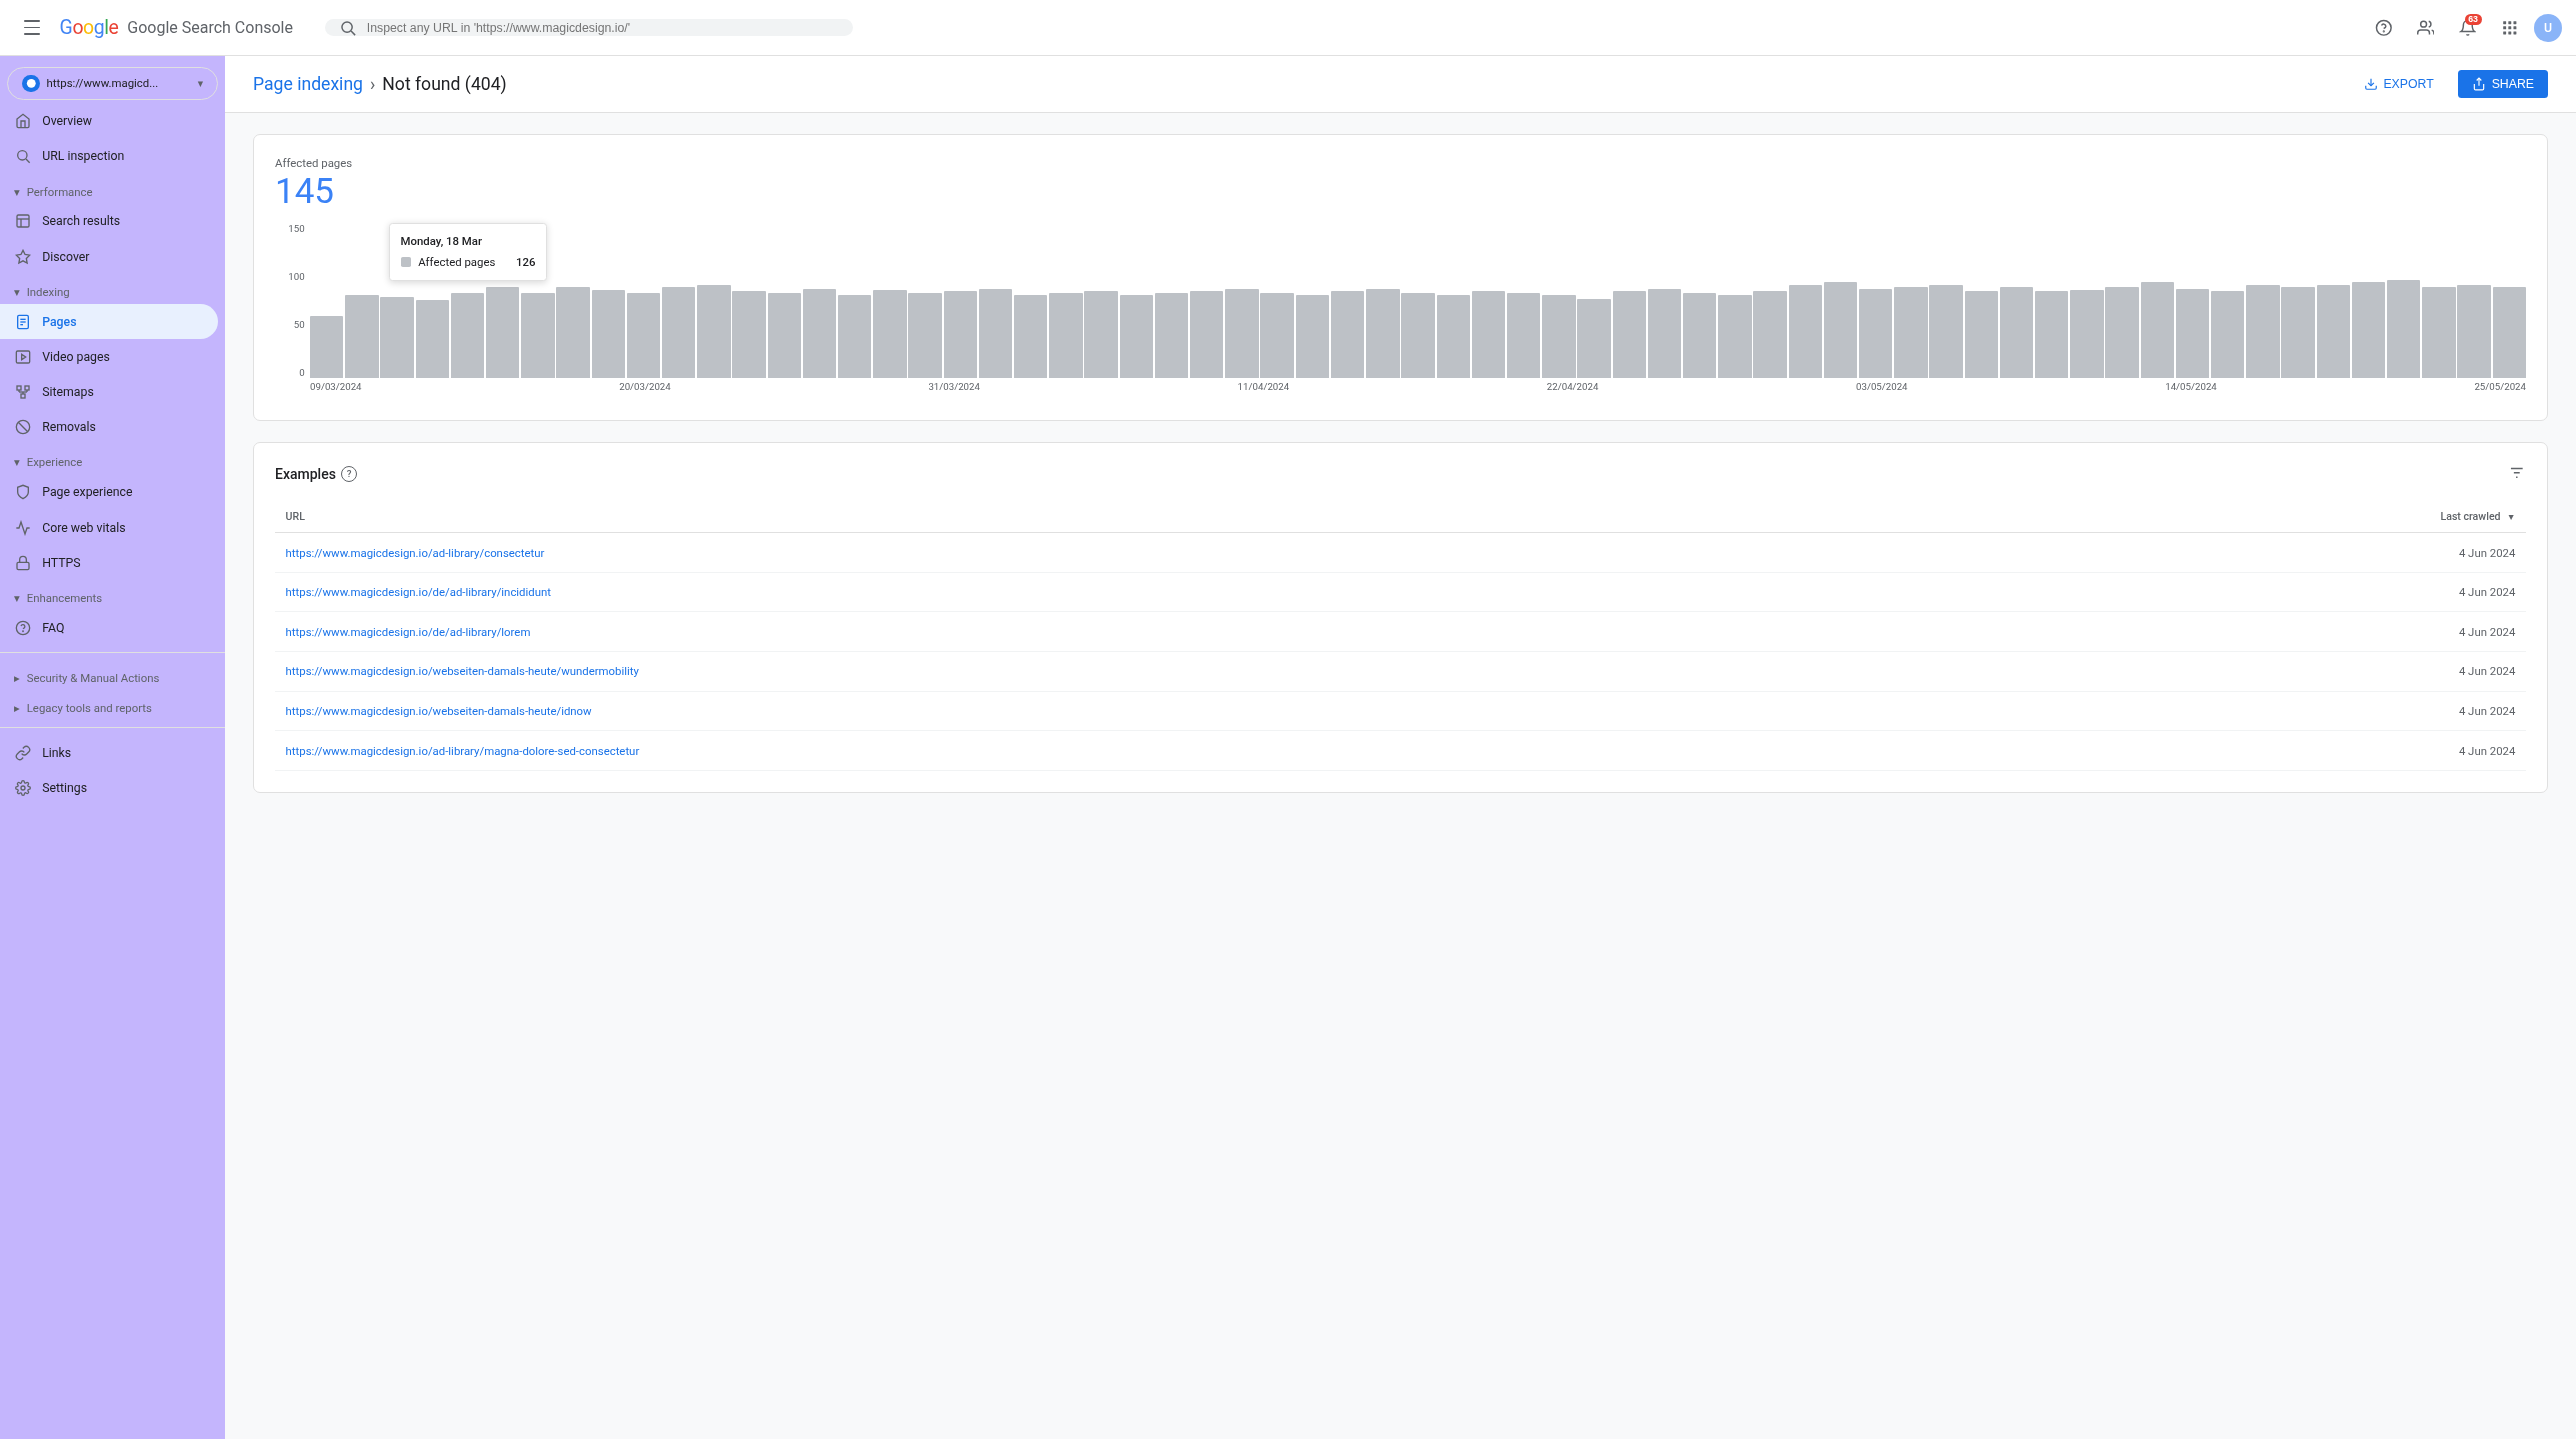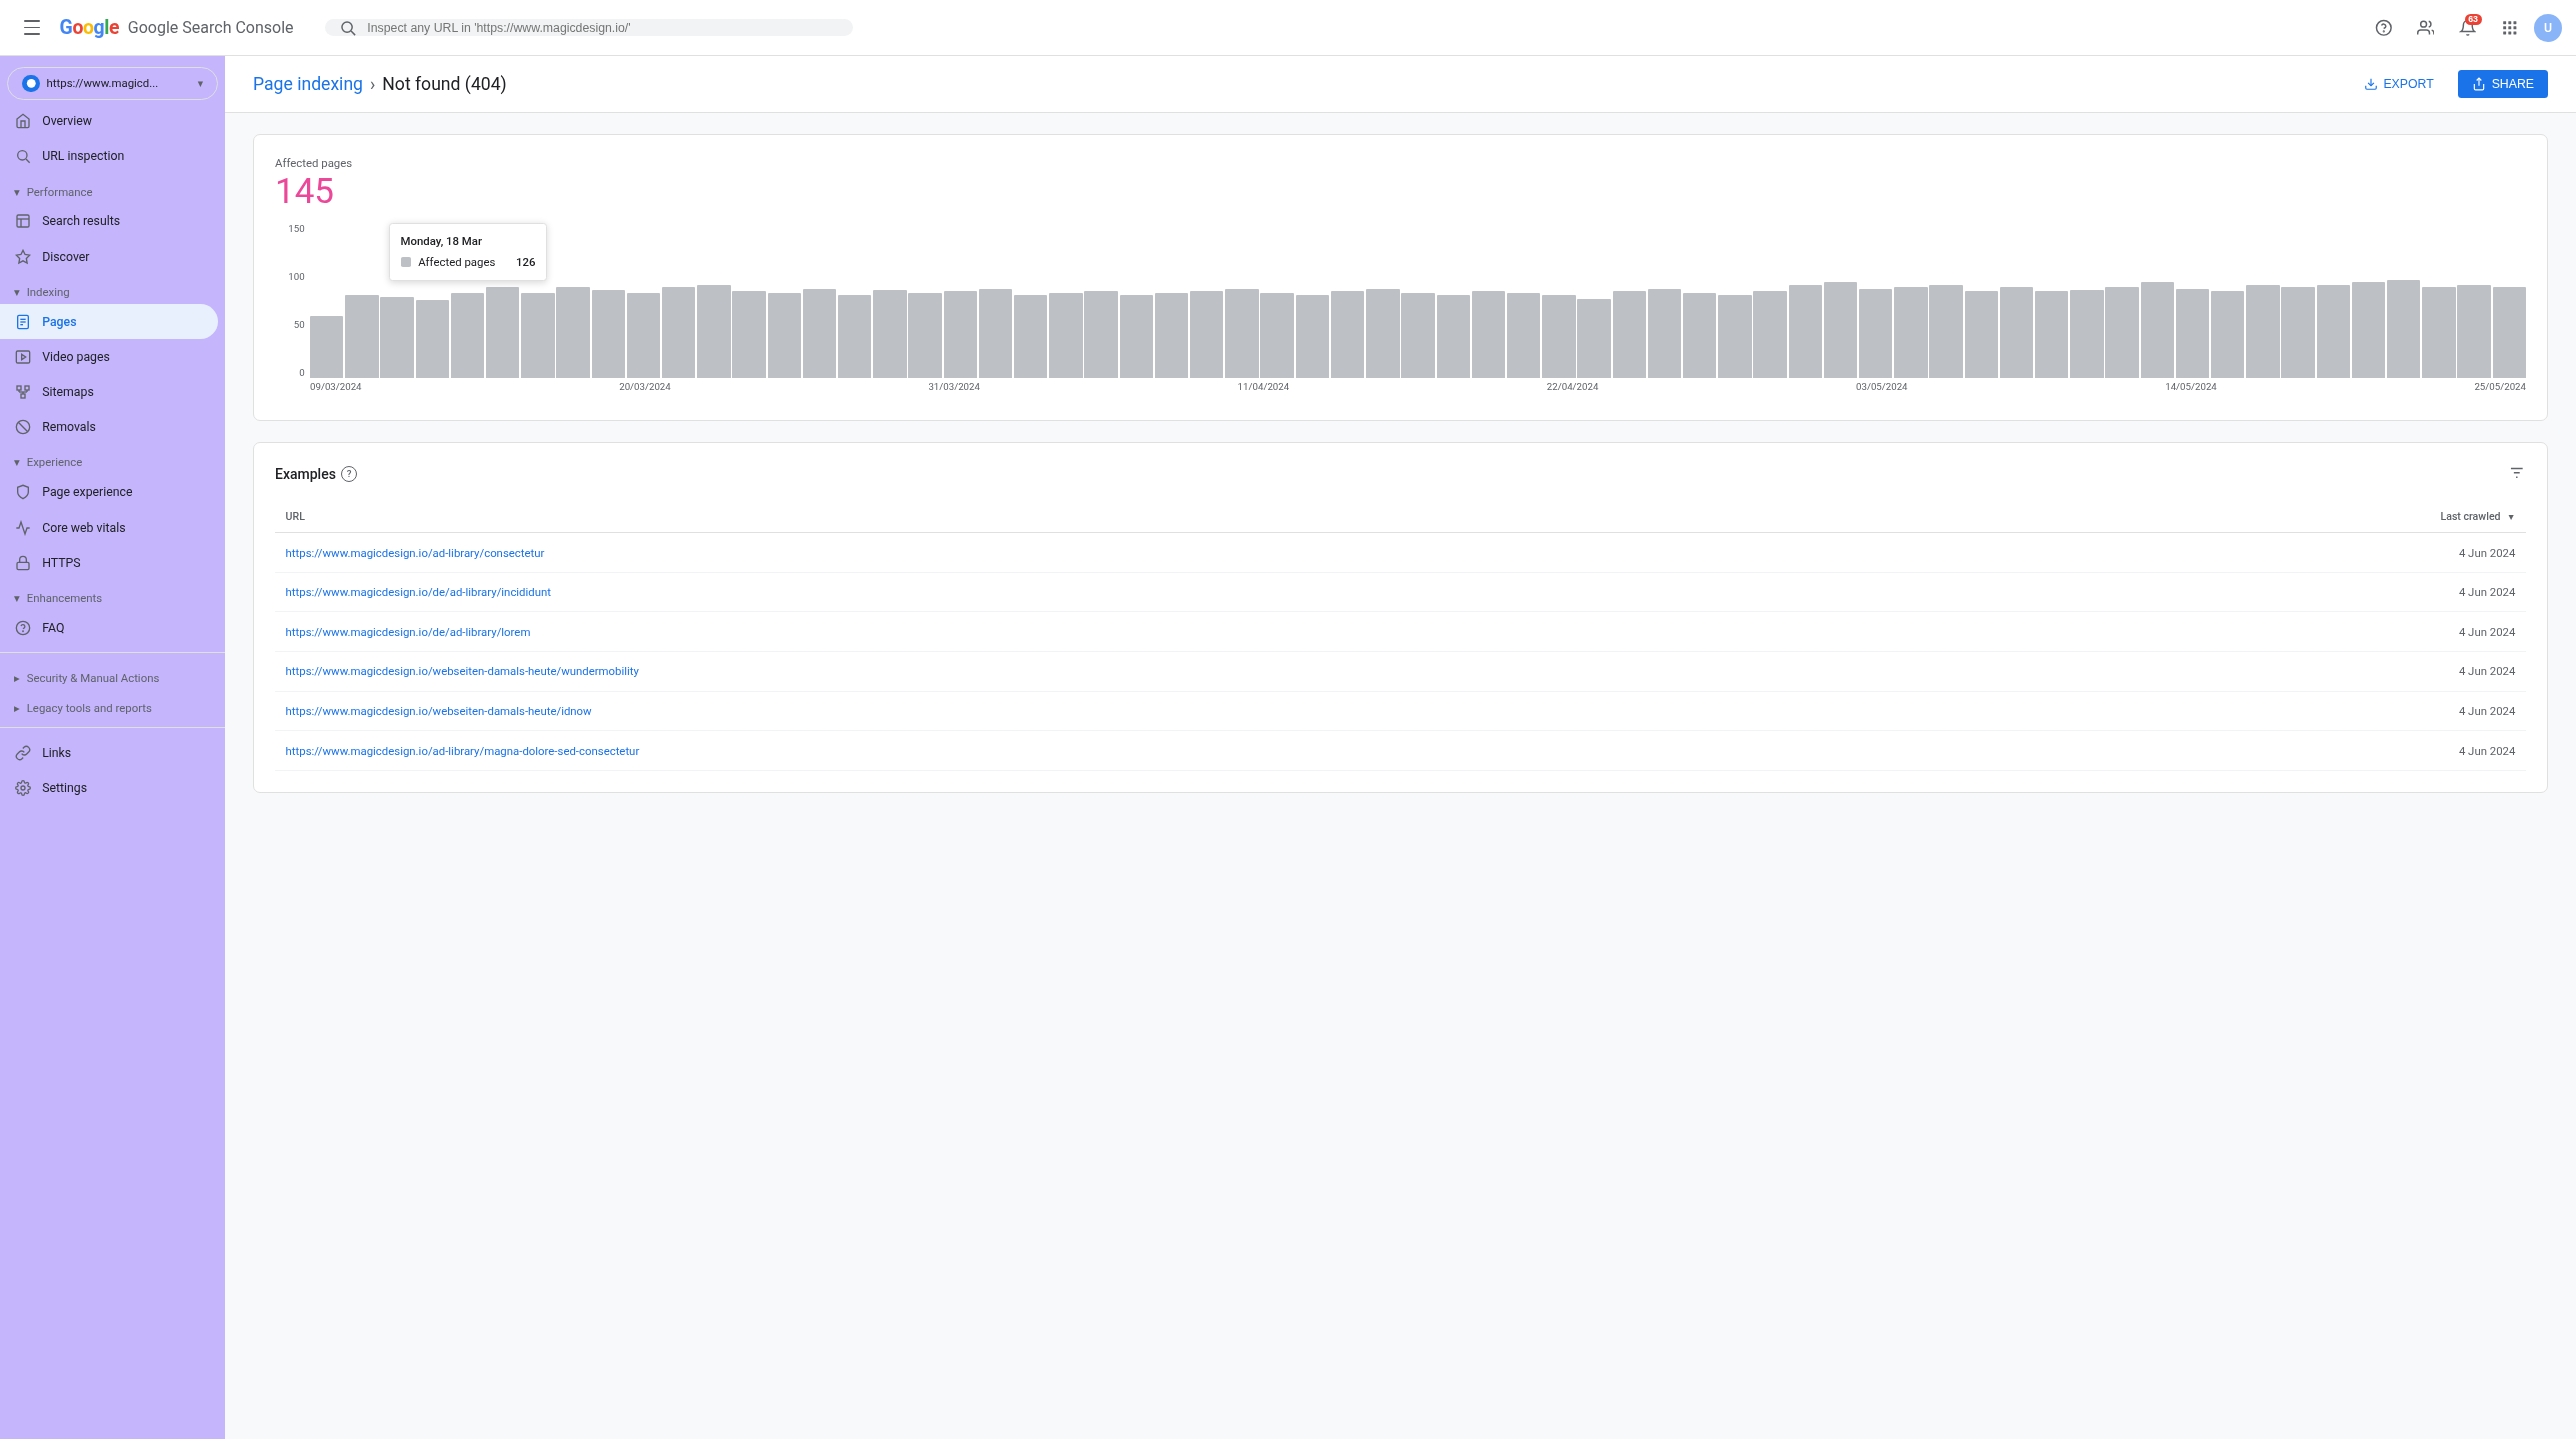--- a/index.html
+++ b/index.html
@@ -4,21 +4,21 @@
   <style>
     * { box-sizing: border-box; margin: 0; padding: 0; }
     body { font-family: 'Google Sans', Roboto, Arial, sans-serif; font-size: 12.3px; color: #202124; background: #f8f9fa; display: flex; flex-direction: column; height: 100vh; overflow: hidden; }
 
     
     .topbar { display: flex; align-items: center; height: 56px; background: #fff; border-bottom: 0.9px solid #e0e0e0; padding: 0 14px; gap: 10.6px; flex-shrink: 0; z-index: 10; }
     .topbar-menu-icon { width: 35px; height: 35px; display: flex; align-items: center; justify-content: center; border-radius: 50%; cursor: pointer; }
     .hamburger { display: flex; flex-direction: column; gap: 4.4px; }
     .hamburger span { display: block; width: 16px; height: 1.8px; background: #5f6368; border-radius: 0.9px; }
     .topbar-logo { display: flex; align-items: center; gap: 7px; text-decoration: none; }
-    .logo-google { font-size: 19.4px; font-weight: 700; letter-spacing: -0.4px; }
+    .logo-google { font-size: 19.4px; font-weight: 400; letter-spacing: -0.4px; }
     .logo-g { color: #4285f4; }
     .logo-o1 { color: #ea4335; }
     .logo-o2 { color: #fbbc05; }
     .logo-g2 { color: #4285f4; }
     .logo-l { color: #34a853; }
     .logo-e { color: #ea4335; }
     .topbar-app-name { font-size: 16px; color: #5f6368; font-weight: 400; margin-left: 1.8px; }
     .topbar-search { flex: 1; max-width: 528px; margin: 0 21px; }
     .topbar-search-inner { display: flex; align-items: center; background: #f1f3f4; border-radius: 21px; padding: 0 14px; gap: 10.6px; }
     .search-icon-svg { width: 17.6px; height: 17.6px; color: #5f6368; flex-shrink: 0; }
@@ -62,21 +62,21 @@
     .meta-bar-left { font-size: 11.4px; color: #5f6368; }
     .validate-btn { background: #1a73e8; color: #fff; border: none; border-radius: 3.5px; padding: 7px 17.6px; font-size: 12.3px; font-weight: 600; cursor: pointer; letter-spacing: 0.4px; }
 
     
     .card { background: #fff; border-radius: 7px; border: 0.9px solid #e0e0e0; overflow: hidden; }
 
     
     .chart-section { padding: 21px; }
     .chart-header { display: flex; align-items: flex-start; justify-content: space-between; margin-bottom: 7px; }
     .affected-label { font-size: 11.4px; color: #5f6368; margin-bottom: 3.5px; }
-    .affected-count { font-size: 35px; font-weight: 400; color: #ec4899; line-height: 1; }
+    .affected-count { font-size: 35px; font-weight: 400; color: #3b82f6; line-height: 1; }
     .chart-wrapper { position: relative; margin-top: 14px; }
     .chart-tooltip { position: absolute; top: 0; left: 114px; background: #fff; border: 0.9px solid #e0e0e0; border-radius: 3.5px; padding: 10.6px; box-shadow: 0 1.8px 7px rgba(0,0,0,0.15); z-index: 5; min-width: 158px; }
     .tooltip-date { font-size: 11.4px; font-weight: 500; color: #202124; margin-bottom: 7px; }
     .tooltip-row { display: flex; align-items: center; gap: 7px; font-size: 11.4px; color: #202124; }
     .tooltip-color { width: 10.6px; height: 10.6px; border-radius: 1.8px; background: #bdc1c6; flex-shrink: 0; }
     .tooltip-val { margin-left: auto; font-weight: 500; }
     .chart-canvas-wrapper { width: 100%; height: 176px; position: relative; }
     .y-axis { position: absolute; left: 0; top: 0; bottom: 21px; width: 35px; display: flex; flex-direction: column; justify-content: space-between; align-items: flex-end; padding-right: 5.3px; }
     .y-label { font-size: 9.7px; color: #5f6368; }
     .chart-inner { position: absolute; left: 35px; right: 0; top: 0; bottom: 21px; display: flex; align-items: flex-end; gap: 1.8px; }

